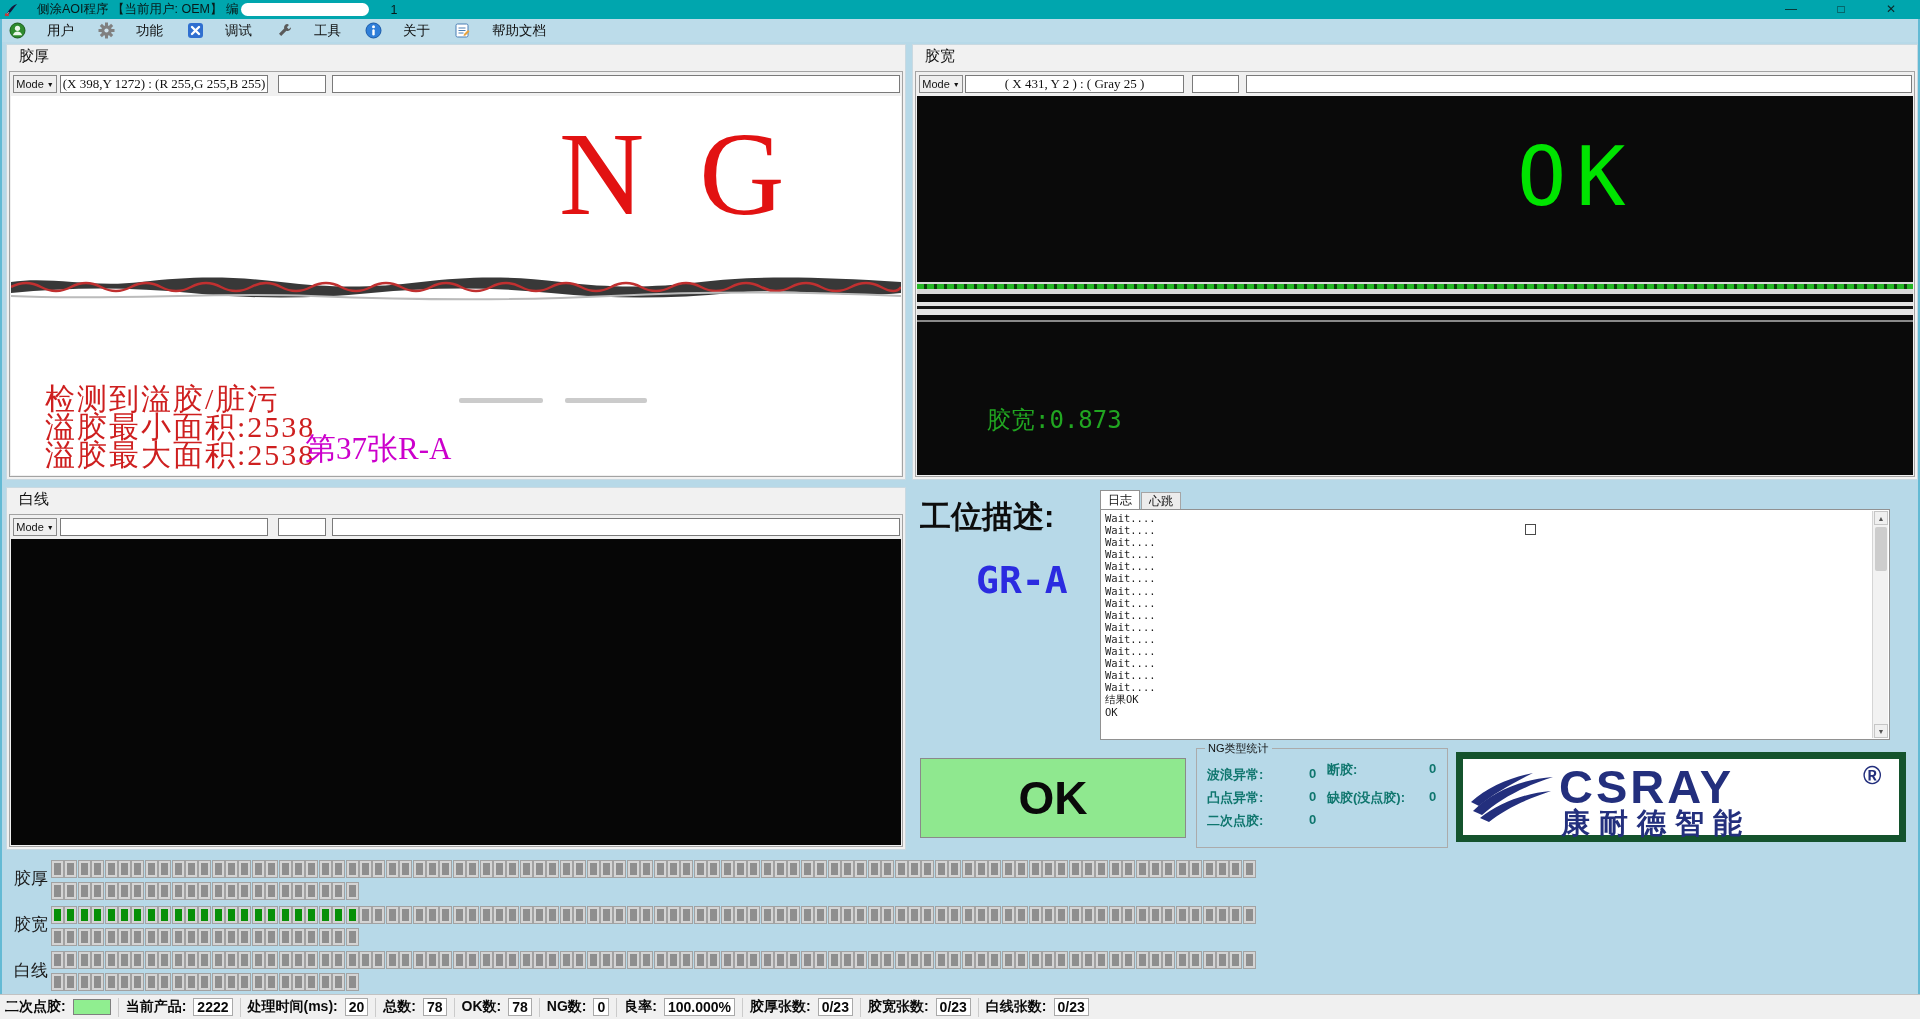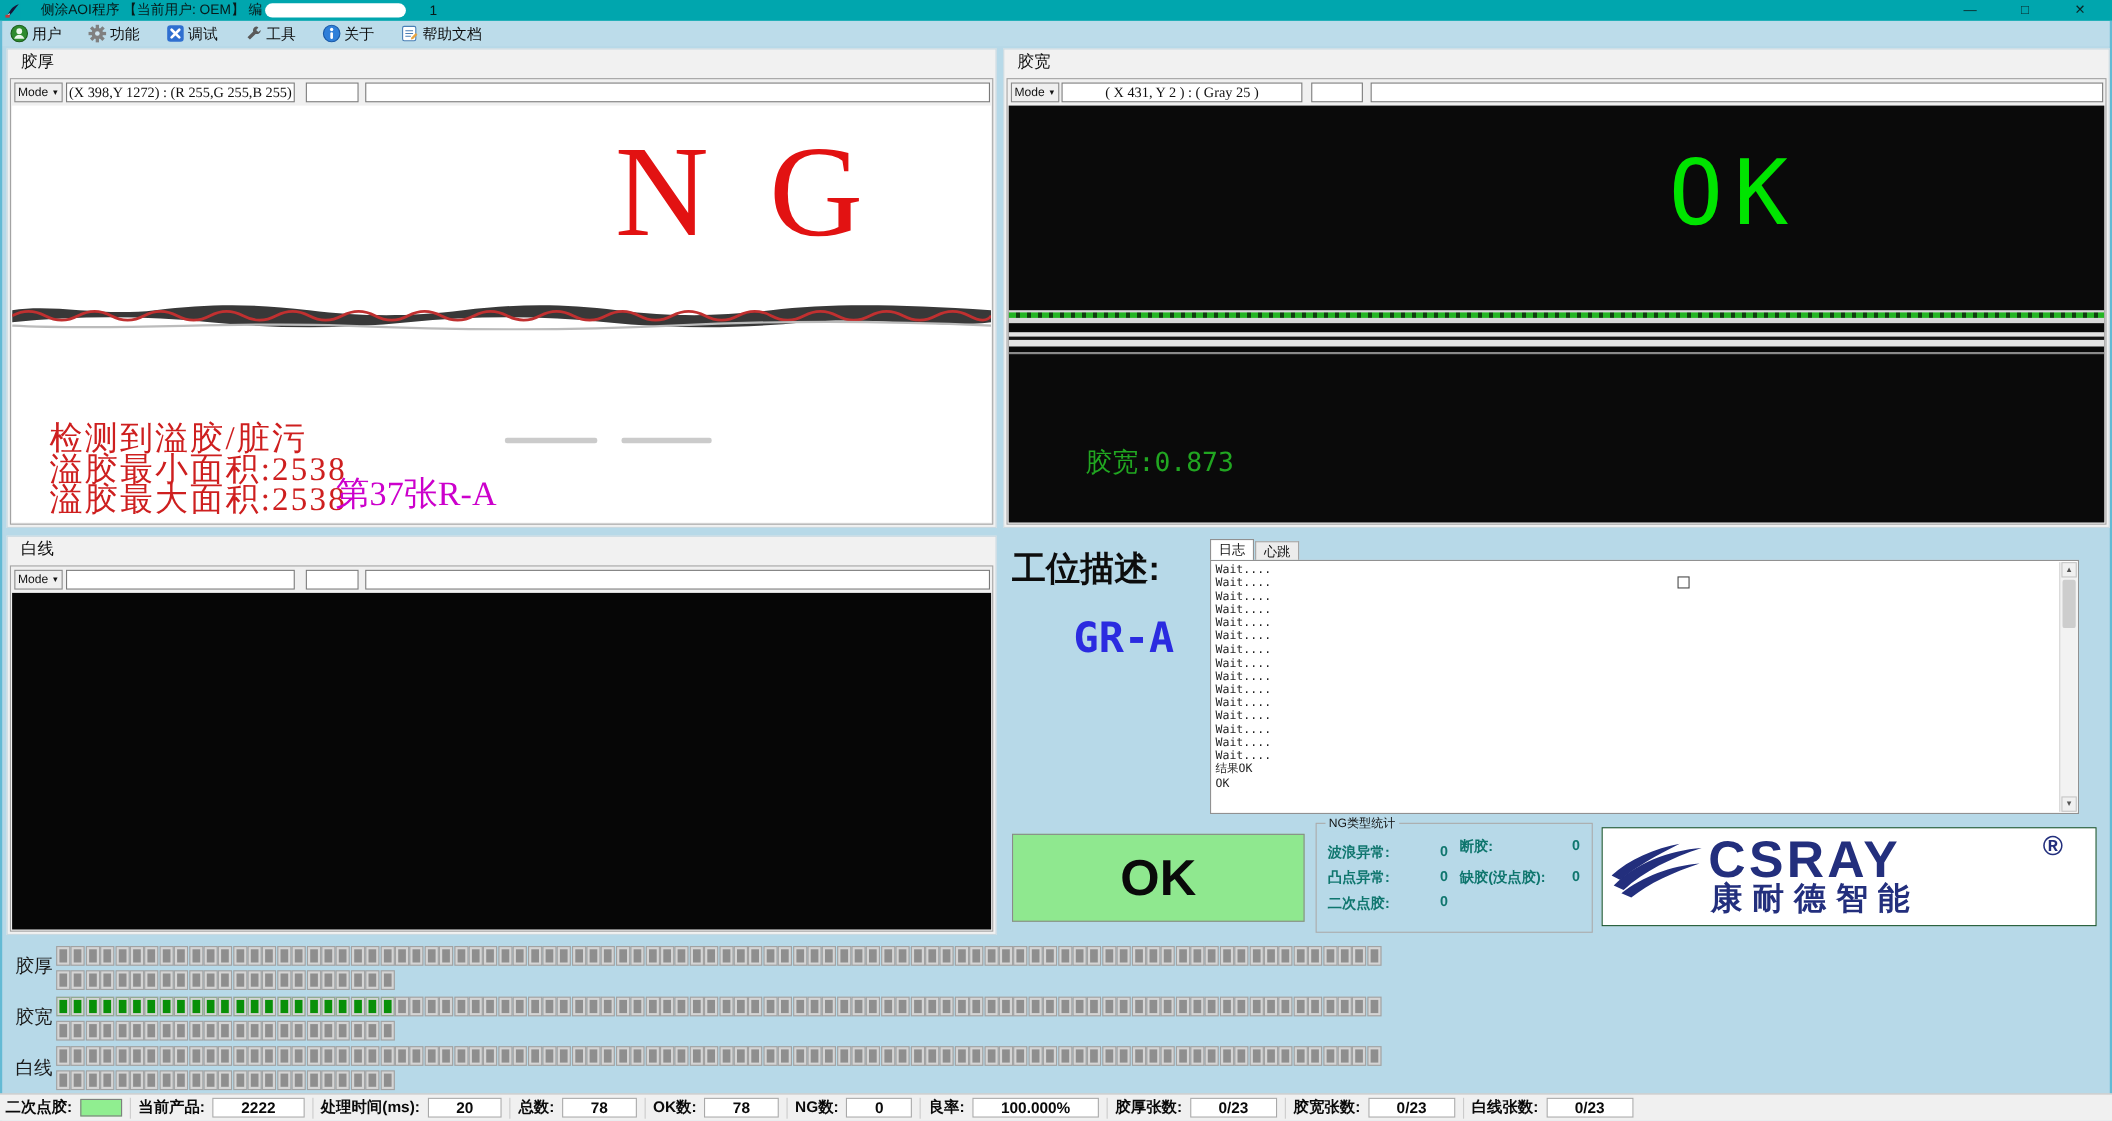--- a/index.html
+++ b/index.html
@@ -7,21 +7,21 @@
   
   .titlebar{position:absolute;left:0;top:0;width:1920px;height:19px;background:#00A6AE;display:flex;align-items:center;}
   .app-icon{width:15px;height:15px;margin-left:4px;}
   .app-icon svg{width:15px;height:15px;display:block;}
   .title-text{font-size:12.5px;color:#071a1a;margin-left:18px;white-space:nowrap;}
   .redact{width:128px;height:13px;background:#fff;border-radius:7px;margin:0 3px;}
   .win-controls{position:absolute;right:4px;top:0;height:19px;display:flex;}
   .win-btn{width:50px;text-align:center;line-height:19px;font-size:12px;color:#0b2626;cursor:default;}
   
   .menubar{position:absolute;left:0;top:19px;width:1920px;height:23px;background:#BCDCEA;display:flex;align-items:center;padding-left:9px;gap:24px;box-sizing:border-box;}
-  .menu-item{display:flex;align-items:center;gap:3px;font-size:13.5px;color:#0f0f0f;}
+  .menu-item{display:flex;align-items:center;gap:21px;font-size:13.5px;color:#0f0f0f;}
   .menu-icon{width:17px;height:17px;}
   .menu-icon svg{width:17px;height:17px;display:block;}
   
   .panel{position:absolute;background:#F1F1F1;border:1px solid #C9D9E1;box-sizing:border-box;}
   .panel-label{position:absolute;left:12px;top:2px;font-size:15px;color:#0e0e0e;}
   .groupbox{position:absolute;left:2px;border:1px solid #A3A3A3;background:#F0F0F0;box-sizing:border-box;}
   .mode-btn{position:absolute;left:3px;top:3px;width:44px;height:18px;background:#EFEFEF;border:1px solid #8A8A8A;font-size:11px;color:#111;display:flex;align-items:center;justify-content:center;gap:3px;box-sizing:border-box;}
   .arrow-down{font-size:7px;}
   .mbox{position:absolute;top:3px;height:18px;background:#fff;border:1px solid #7A7A7A;box-sizing:border-box;}
   .coord{font-family:"Liberation Serif",serif;font-size:13px;display:flex;align-items:center;justify-content:center;color:#101010;white-space:nowrap;overflow:hidden;}
@@ -61,34 +61,34 @@
   .logbox{position:absolute;left:0;top:19px;width:790px;height:231px;background:#fff;border:1px solid #919191;box-sizing:border-box;overflow:hidden;}
   .log-lines{position:absolute;left:4px;top:2px;font-family:"DejaVu Sans Mono",monospace;font-size:10.5px;line-height:12.1px;color:#1d1d1d;}
   .log-checkbox{position:absolute;left:424px;top:14px;width:11px;height:11px;background:#fff;border:1px solid #4a4a4a;box-sizing:border-box;}
   .vscroll{position:absolute;right:1px;top:1px;width:15px;height:227px;background:#F2F2F2;border-left:1px solid #D5D5D5;}
   .varrow{position:absolute;left:1px;width:14px;height:14px;background:#F0F0F0;border:1px solid #C6C6C6;box-sizing:border-box;font-size:7px;color:#555;display:flex;align-items:center;justify-content:center;}
   .vthumb{position:absolute;left:2px;top:16px;width:12px;height:44px;background:#CDCDCD;border-radius:2px;}
   .ok-button{position:absolute;left:920px;top:758px;width:266px;height:80px;background:#8FE88F;border:1px solid #8A8A8A;box-sizing:border-box;display:flex;align-items:center;justify-content:center;font-size:46px;font-weight:bold;color:#0a0a0a;}
   .ngstats{position:absolute;left:1196px;top:748px;width:250px;height:98px;border:1px solid #ABABAB;}
   .ngstats-title{position:absolute;left:8px;top:-8px;background:#B7D9E8;padding:0 3px;font-size:11px;color:#111;}
   .stat-label,.stat-value{position:absolute;font-size:13px;font-weight:bold;color:#0f766e;white-space:nowrap;}
-  .logobox{position:absolute;left:1456px;top:752px;width:450px;height:90px;background:#fff;border:1px solid #14532d;box-sizing:border-box;}
+  .logobox{position:absolute;left:1456px;top:752px;width:450px;height:90px;background:#fff;border:7px solid #14532d;box-sizing:border-box;}
   .logo-swoosh{position:absolute;left:8px;top:12px;width:86px;height:54px;}
   .logo-brand{position:absolute;left:96px;top:4px;font-size:47px;font-weight:800;color:#232F7D;letter-spacing:3px;line-height:1;}
   .logo-reg{position:absolute;left:400px;top:2px;font-size:25px;font-weight:bold;color:#232F7D;}
   .logo-company{position:absolute;left:98px;top:50px;font-size:29px;font-weight:bold;letter-spacing:9px;color:#232F7D;line-height:1;}
   
   .indicator-panel{position:absolute;left:0;top:850px;width:1920px;height:144px;}
   .ind-label{position:absolute;left:14px;font-size:17px;color:#1a1a1a;}
   .ind-row{position:absolute;left:52px;display:flex;gap:2.4px;}
   .sq{width:11px;height:16px;box-sizing:border-box;border:2px solid #D4D4D4;box-shadow:0 0 0 1px #A2A2A2;}
   
   .statusbar{position:absolute;left:0;top:994px;width:1920px;height:25px;background:#F0F0F0;border-top:1px solid #C2C2C2;display:flex;align-items:center;padding-left:5px;gap:7px;box-sizing:border-box;font-size:14px;color:#0a0a0a;}
   .sb-label{font-weight:bold;white-space:nowrap;}
-  .sb-box{background:#fff;border:1px solid #A9A9A9;height:18px;display:flex;align-items:center;justify-content:center;padding:0 25px;font-weight:bold;box-sizing:border-box;}
+  .sb-box{background:#fff;border:1px solid #A9A9A9;height:18px;display:flex;align-items:center;justify-content:center;padding:0 3px;font-weight:bold;box-sizing:border-box;}
   .sb-net{width:38px;height:16px;border:1px solid #7F7F7F;padding:0;}
   .sb-sep{width:1px;height:19px;background:#CBCBCB;}
   .edge{position:absolute;top:19px;width:2px;height:1000px;background:#63BAD4;}
 </style>
 </head>
 <body>
 
 <div id="app">
 
   <div class="titlebar">

